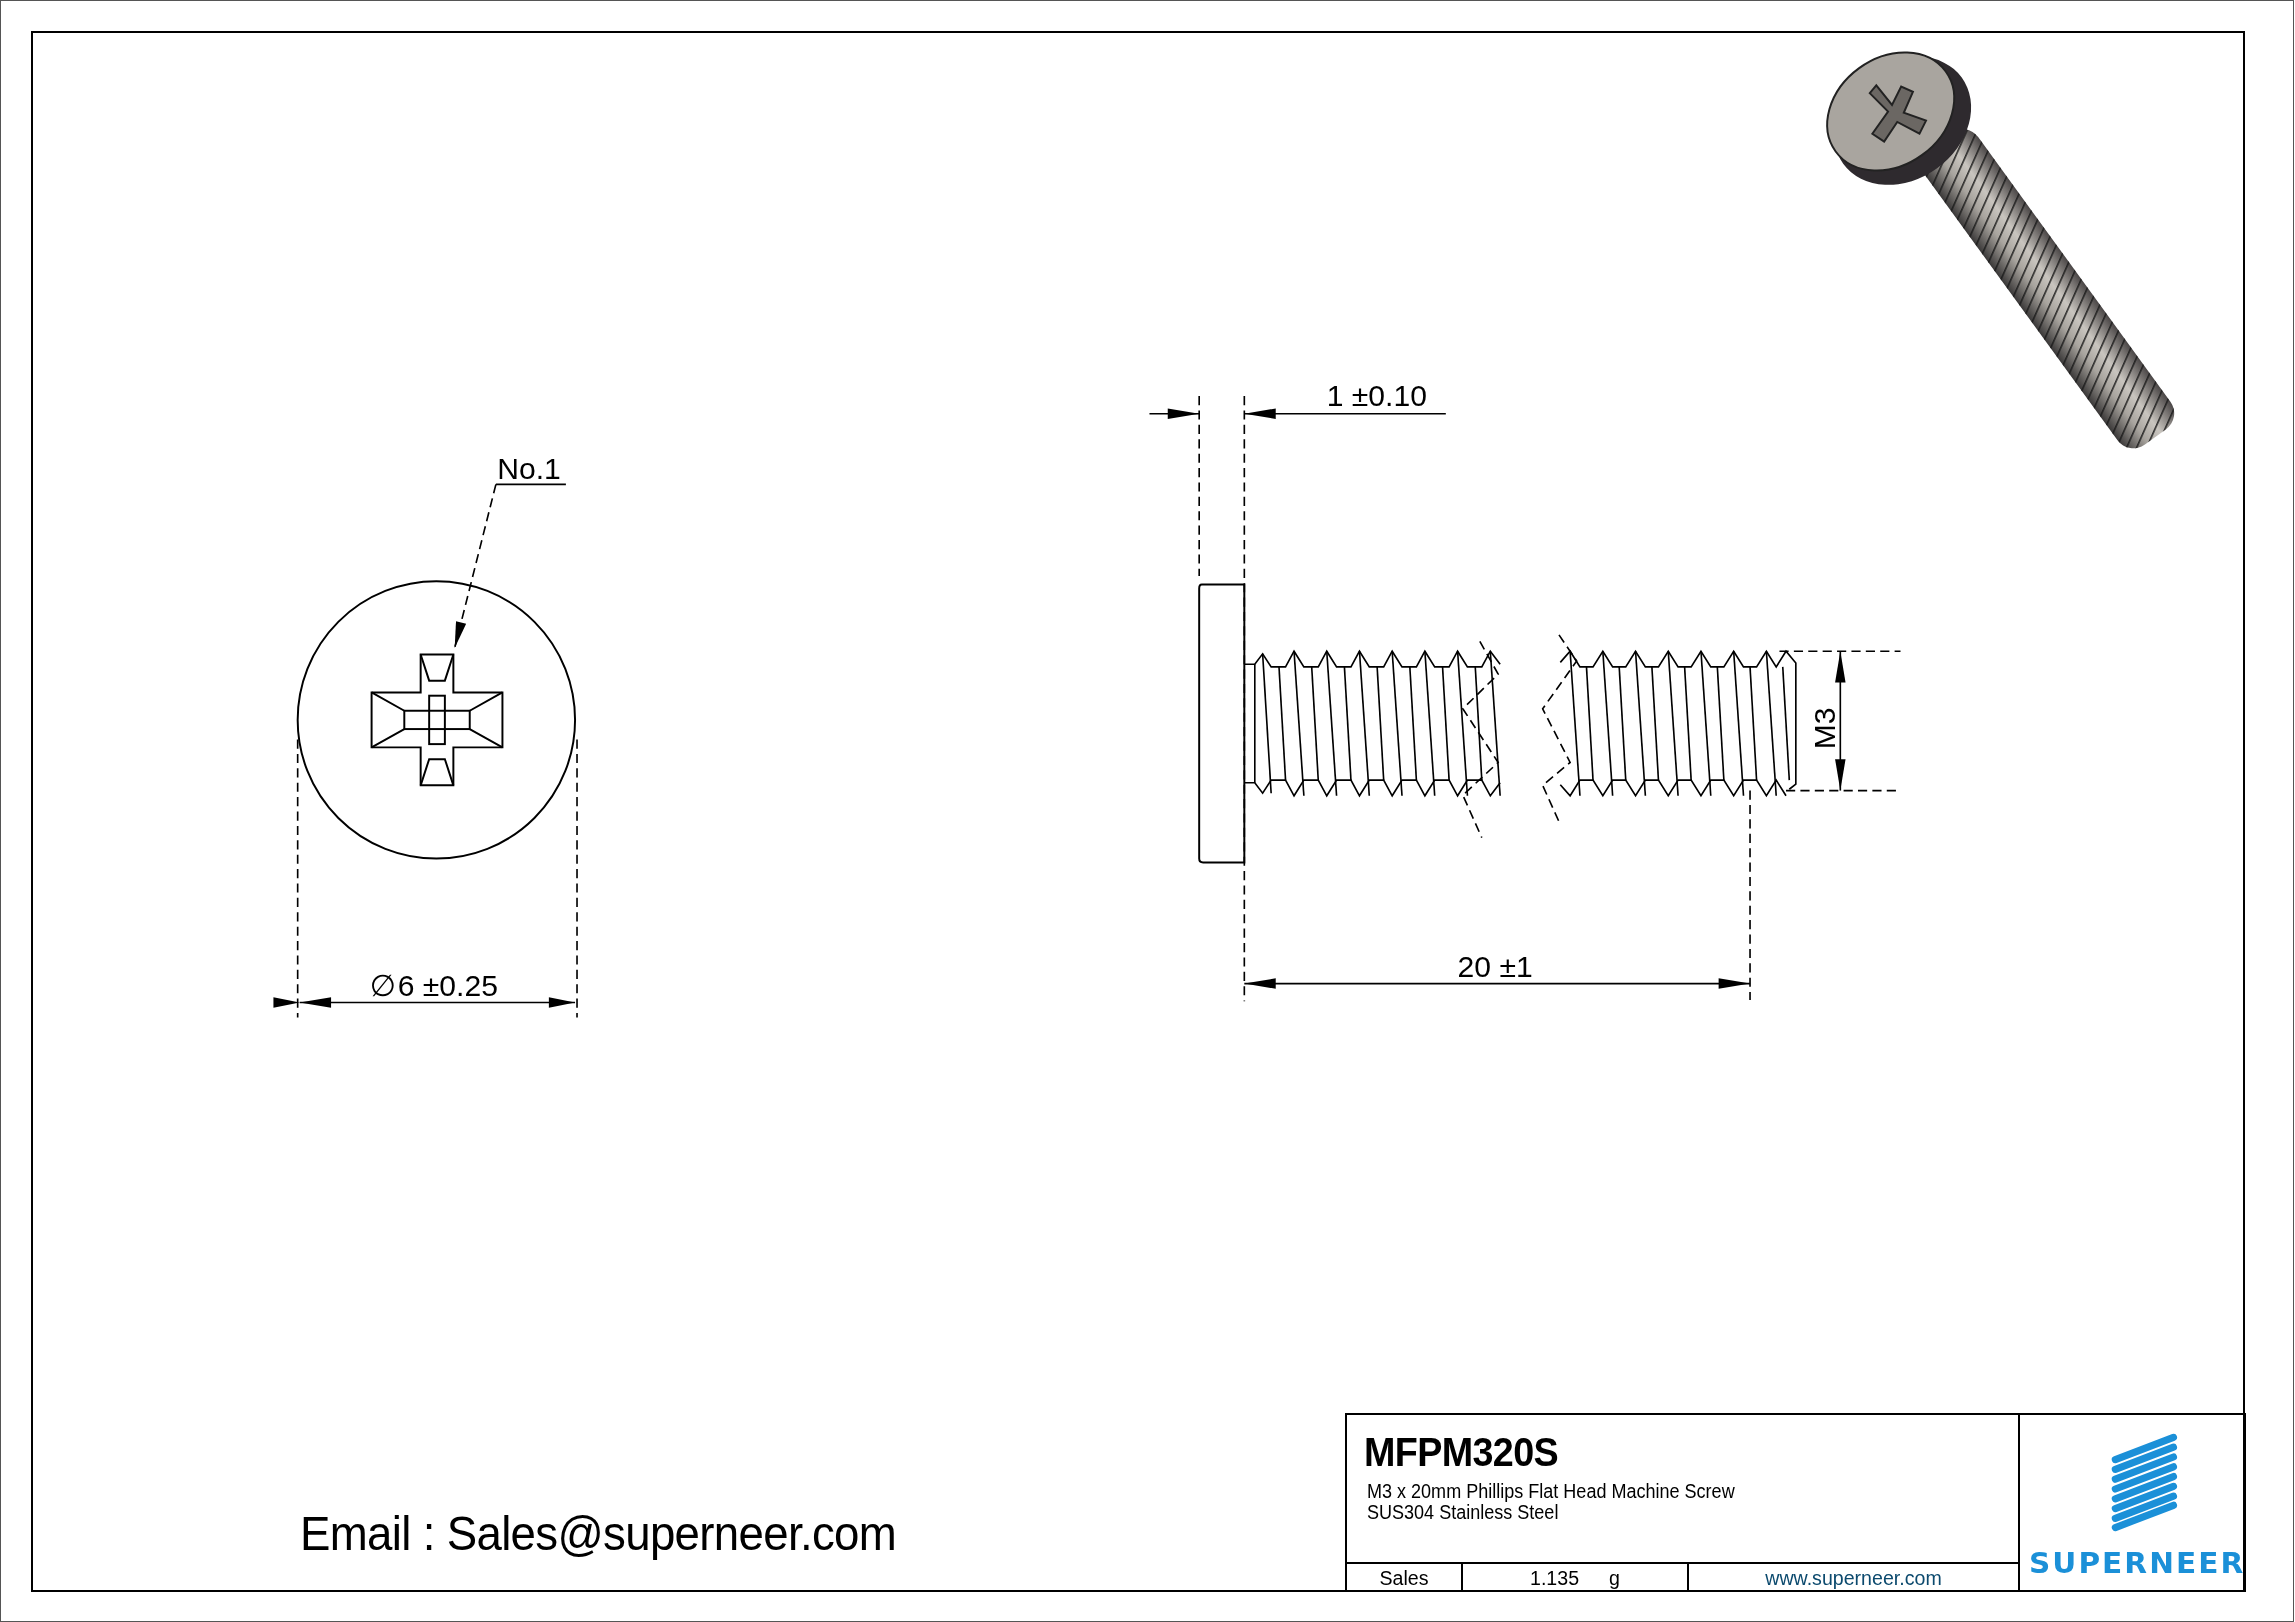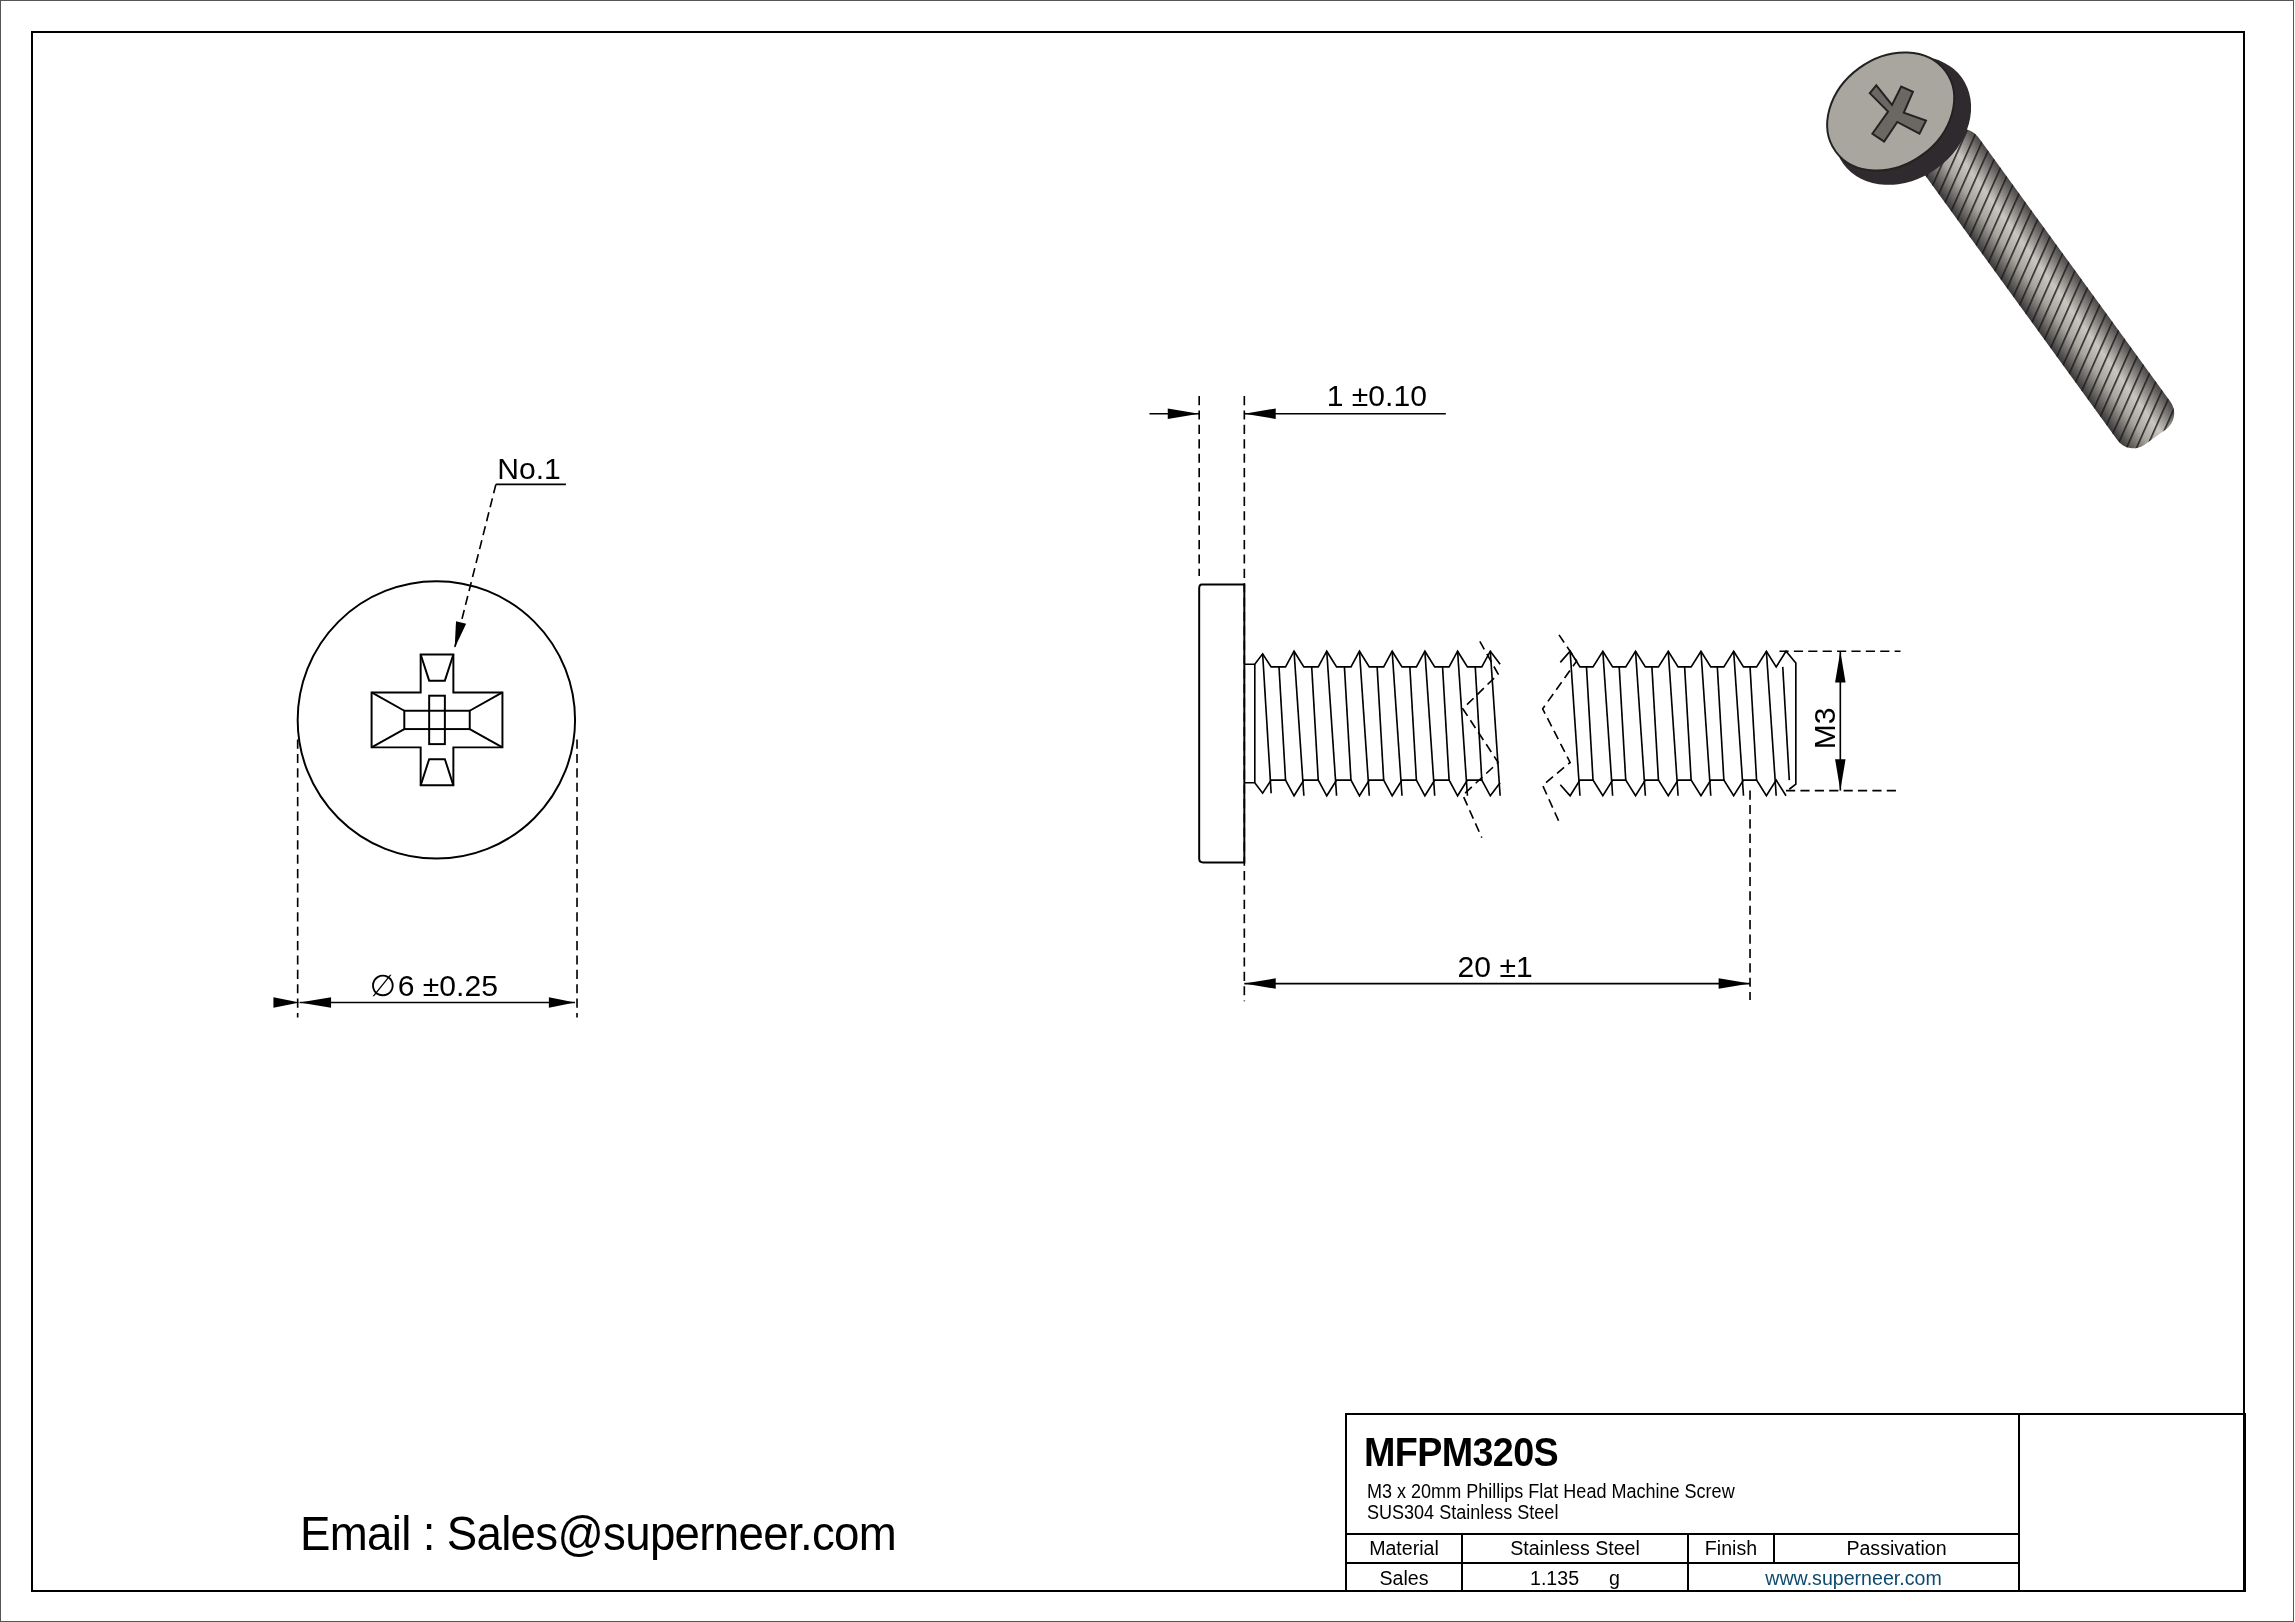--- a/index.html
+++ b/index.html
@@ -162,30 +162,39 @@
 </svg>
 
 <div class="email">Email : Sales@superneer.com</div>
 
 <div class="title-block">
   <div class="tb-main">
     <div class="part-number">MFPM320S</div>
     <div class="desc-line desc1">M3 x 20mm Phillips Flat Head Machine Screw</div>
     <div class="desc-line desc2">SUS304 Stainless Steel</div>
 
-    <div class="tb-row row1">
-      <div class="cell c-lbl">Material</div>
-      <div class="cell c-val">Stainless Steel</div>
-      <div class="cell c-lbl2">Finish</div>
-      <div class="cell c-val2">Passivation</div>
-    </div>
     <div class="tb-row row2">
       <div class="cell c-lbl">Sales</div>
       <div class="cell c-val">
         <span class="weight-num">1.135</span>
         <span>g</span>
       </div>
       <div class="cell c-url">www.superneer.com</div>
     </div>
   </div>
 
+  <div class="tb-logo">
+    <svg width="224" height="131" viewBox="0 0 343 200">
+      <g stroke="#1b90d8" stroke-width="11" stroke-linecap="round">
+        <line x1="146" y1="68" x2="235" y2="34"></line>
+        <line x1="146" y1="83" x2="235" y2="49"></line>
+        <line x1="146" y1="98" x2="235" y2="64"></line>
+        <line x1="146" y1="113" x2="235" y2="79"></line>
+        <line x1="146" y1="128" x2="235" y2="94"></line>
+        <line x1="146" y1="143" x2="235" y2="109"></line>
+        <line x1="146" y1="158" x2="235" y2="124"></line>
+        <line x1="146" y1="172" x2="235" y2="138"></line>
+      </g>
+    </svg>
+    <div class="logo-text">SUPERNEER</div>
+  </div>
 </div>
 
 
 </body></html>

